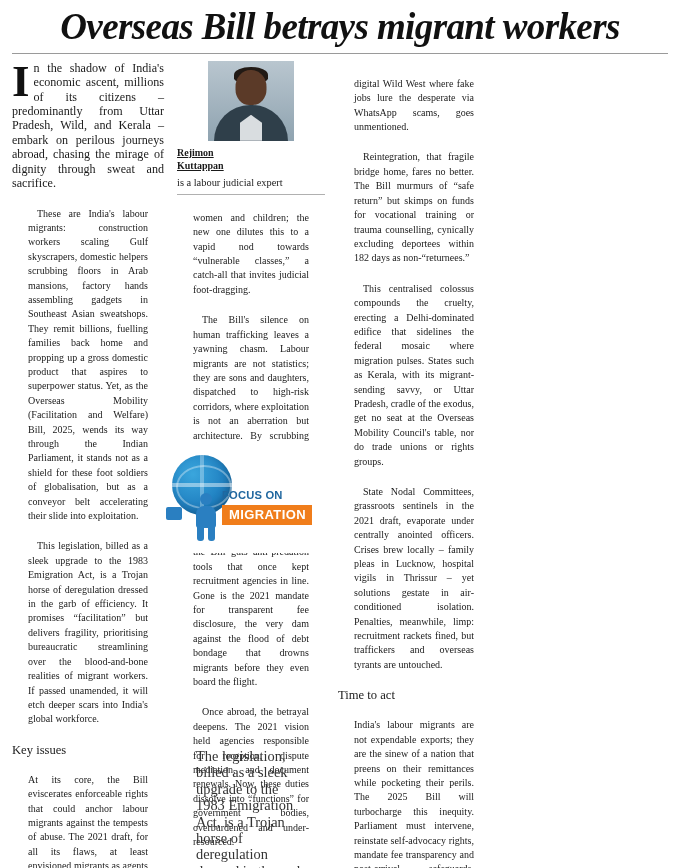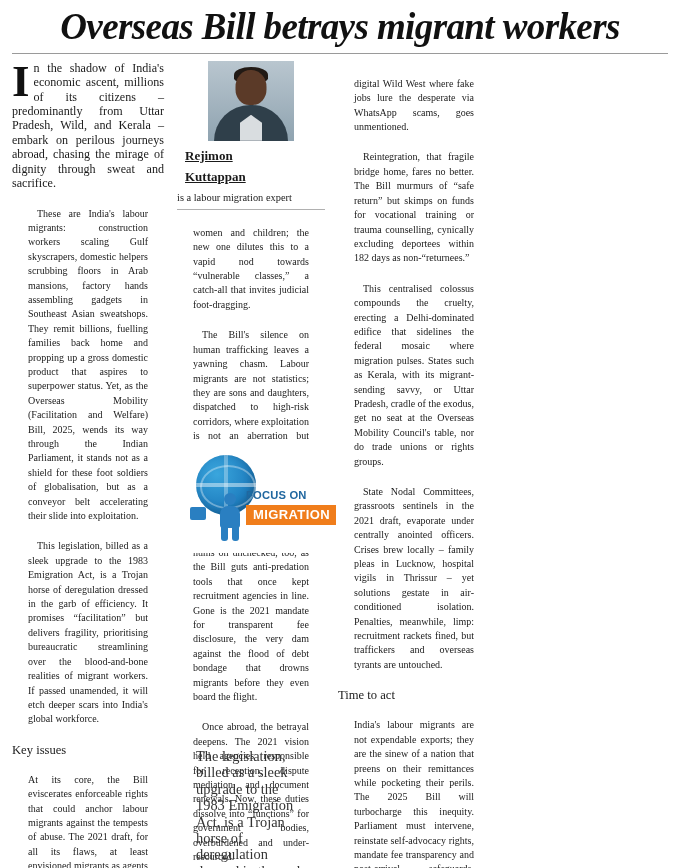--- a/index.html
+++ b/index.html
@@ -133,25 +133,25 @@
     position: absolute;
     left: 50%;
     bottom: 0;
     transform: translateX(-50%);
     width: 22px;
     height: 26px;
     background: #d9dde0;
     clip-path: polygon(50% 0, 100% 30%, 100% 100%, 0 100%, 0 30%);
   }
   .author-name {
-    font-size: 13px;
+    font-size: 10px;
     font-weight: bold;
     line-height: 13.5px;
     text-decoration: underline;
-    margin: 8px;
+    margin: 0;
   }
   .author-role {
     font-size: 10.4px;
     line-height: 12px;
     margin: 4px 0 0 0;
     color: #222;
   }
   .author-divider {
     border-top: 1px solid #b0b0b0;
     margin: 5px 0 5px 0;
@@ -282,21 +282,21 @@
     <div class="col c2">
       <div class="author-block">
         <div class="author-photo">
           <div class="photo-hair"></div>
           <div class="photo-head"></div>
           <div class="photo-body"></div>
           <div class="photo-shirt"></div>
         </div>
         <div class="author-name">Rejimon</div>
         <div class="author-name">Kuttappan</div>
-        <div class="author-role">is a labour migration expert</div>
+        <div class="author-role">is a labour judicial expert</div>
         <div class="author-divider"></div>
       </div>
       <p class="body first">women and children; the new one dilutes this to a vapid nod towards “vulnerable classes,” a catch-all that invites judicial foot-dragging.</p>
       <p class="body">The Bill's silence on human trafficking leaves a yawning chasm. Labour migrants are not statistics; they are sons and daughters, dispatched to high-risk corridors, where exploitation is not an aberration but architecture. By scrubbing these safeguards, the Bill does not facilitate mobility – it fertilises the soil for modern-day slavery.</p>
       <p class="body">Exploitation's machinery hums on unchecked, too, as the Bill guts anti-predation tools that once kept recruitment agencies in line. Gone is the 2021 mandate for transparent fee disclosure, the very dam against the flood of debt bondage that drowns migrants before they even board the flight.</p>
       <p class="body">Once abroad, the betrayal deepens. The 2021 vision held agencies responsible for reception, dispute mediation, and document renewals. Now, these duties dissolve into “functions” for government bodies, overburdened and under-resourced.</p>
 
     </div>
 
     <div class="col c3">
@@ -304,21 +304,21 @@
       <p class="body">Reintegration, that fragile bridge home, fares no better. The Bill murmurs of “safe return” but skimps on funds for vocational training or trauma counselling, cynically excluding deportees within 182 days as non-“returnees.”</p>
       <p class="body">This centralised colossus compounds the cruelty, erecting a Delhi-dominated edifice that sidelines the federal mosaic where migration pulses. States such as Kerala, with its migrant-sending savvy, or Uttar Pradesh, cradle of the exodus, get no seat at the Overseas Mobility Council's table, nor do trade unions or rights groups.</p>
       <p class="body">State Nodal Committees, grassroots sentinels in the 2021 draft, evaporate under centrally anointed officers. Crises brew locally – family pleas in Lucknow, hospital vigils in Thrissur – yet solutions gestate in air-conditioned isolation. Penalties, meanwhile, limp: recruitment rackets fined, but traffickers and overseas tyrants are untouched.</p>
       <h2 class="section-head">Time to act</h2>
       <p class="body first">India's labour migrants are not expendable exports; they are the sinew of a nation that preens on their remittances while pocketing their perils. The 2025 Bill will turbocharge this inequity. Parliament must intervene, reinstate self-advocacy rights, mandate fee transparency and post-arrival safeguards, federalise governance with civil society's roar, and arm penalties with compensation claws. Define trafficking, broaden “work” to embrace gig frontiers, and fund reintegration that rebuilds lives.</p>
 
     </div>
 
   </div>
 
-  <div style="position:absolute; left:188px; top:435px; width:148px;text-decoration:underline;">
+  <div style="position:absolute; left:164px; top:435px; width:148px;text-decoration:underline;">
     <div class="mig-graphic">
       <div class="globe">
         <div class="globe-ring"></div>
       </div>
       <div class="person">
         <div class="p-head"></div>
         <div class="p-body"></div>
         <div class="p-leg-l"></div>
         <div class="p-leg-r"></div>
       </div>

